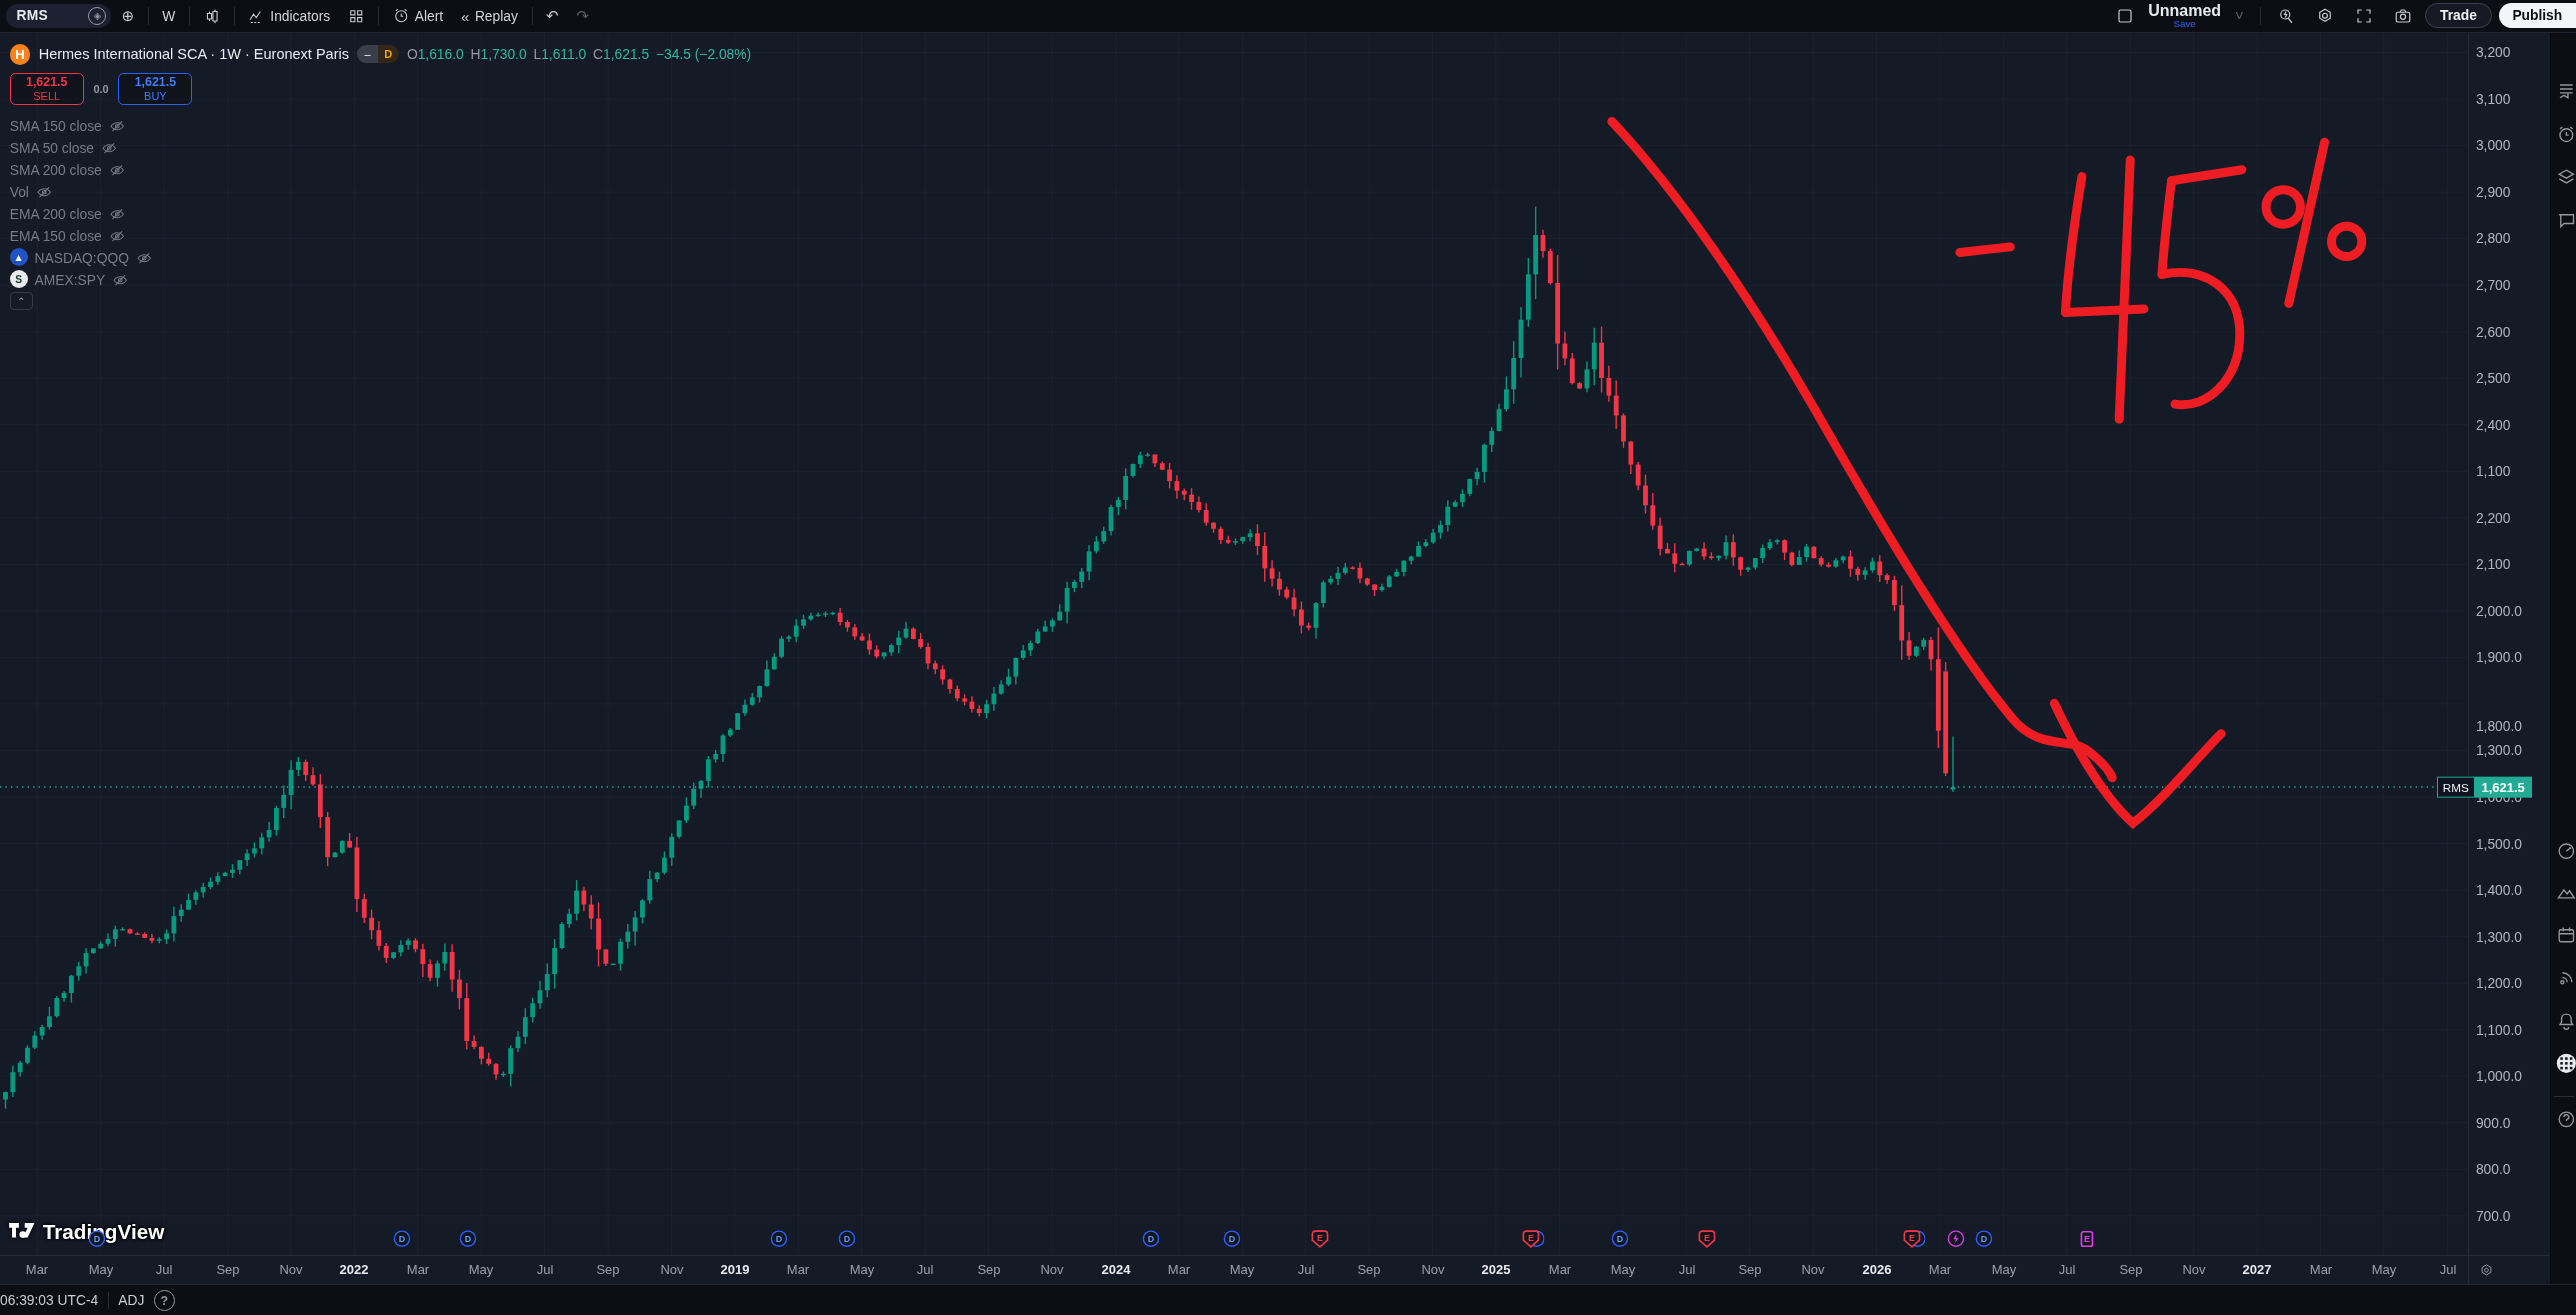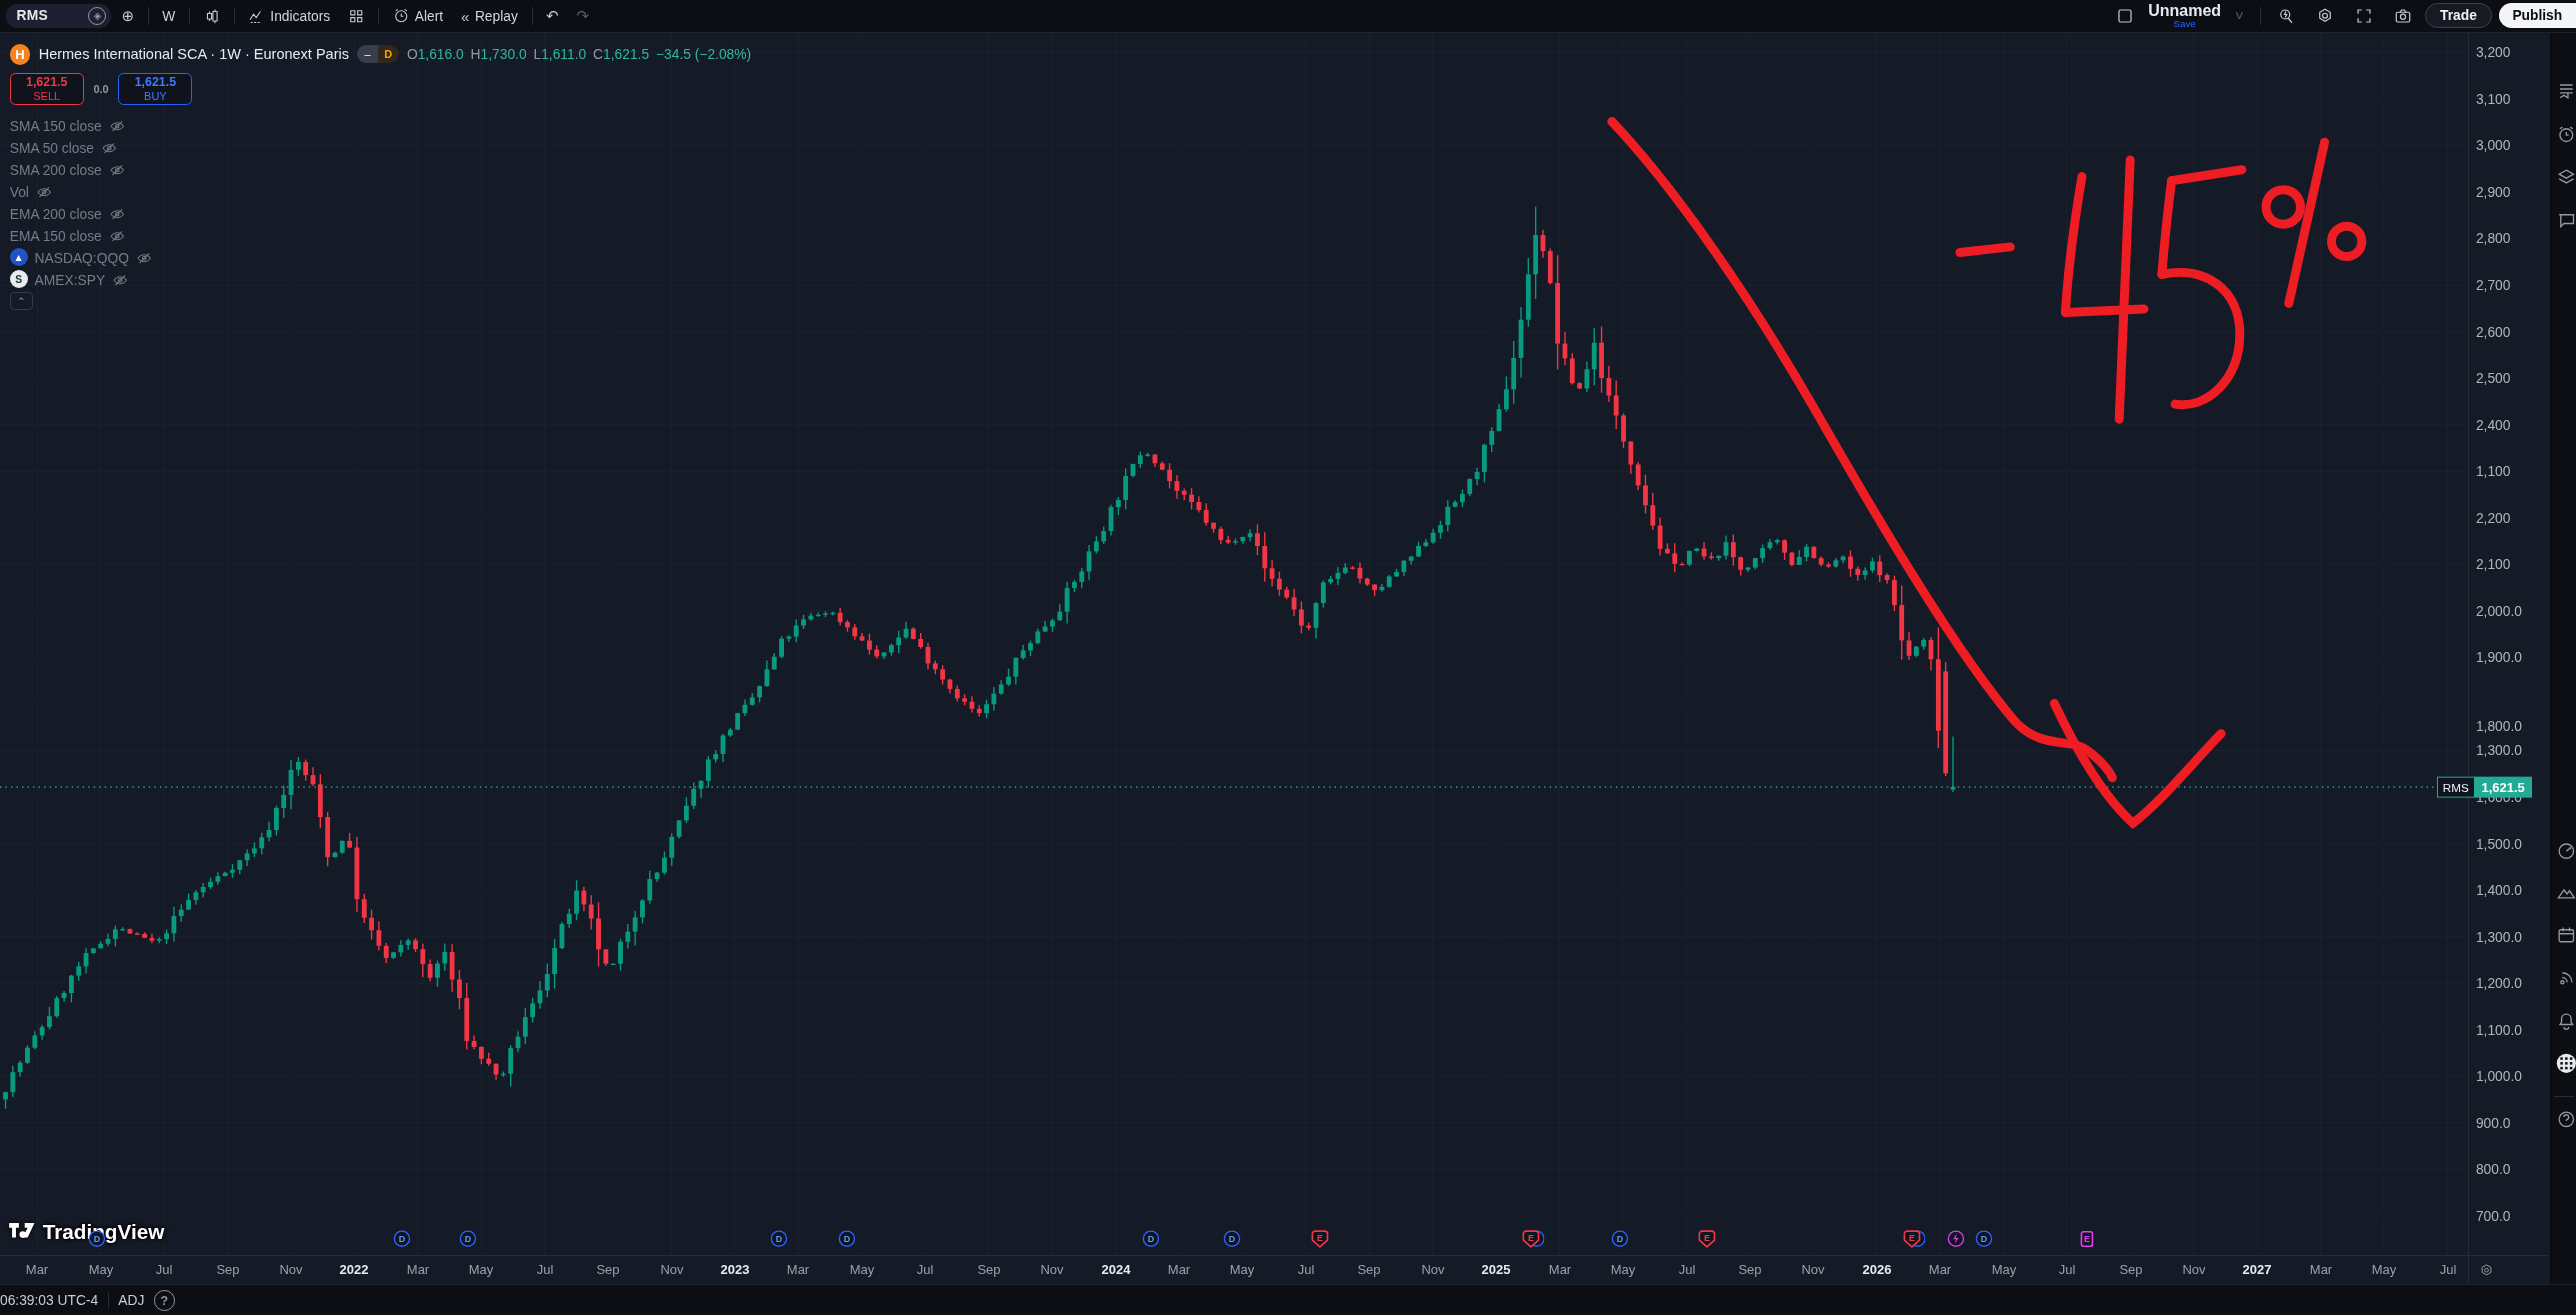--- a/index.html
+++ b/index.html
@@ -1023,21 +1023,21 @@
       <div class="taxis-label" style="left: 101px;">May</div>
       <div class="taxis-label" style="left: 164px;">Jul</div>
       <div class="taxis-label" style="left: 228px;">Sep</div>
       <div class="taxis-label" style="left: 291px;">Nov</div>
       <div class="taxis-label year" style="left: 354px;">2022</div>
       <div class="taxis-label" style="left: 418px;">Mar</div>
       <div class="taxis-label" style="left: 481px;">May</div>
       <div class="taxis-label" style="left: 545px;">Jul</div>
       <div class="taxis-label" style="left: 608px;">Sep</div>
       <div class="taxis-label" style="left: 672px;">Nov</div>
-      <div class="taxis-label year" style="left: 735px;">2023</div>
+      <div class="taxis-label year" style="left: 735px;">2019</div>
       <div class="taxis-label" style="left: 798px;">Mar</div>
       <div class="taxis-label" style="left: 862px;">May</div>
       <div class="taxis-label" style="left: 925px;">Jul</div>
       <div class="taxis-label" style="left: 989px;">Sep</div>
       <div class="taxis-label" style="left: 1052px;">Nov</div>
       <div class="taxis-label year" style="left: 1116px;">2024</div>
       <div class="taxis-label" style="left: 1179px;">Mar</div>
       <div class="taxis-label" style="left: 1242px;">May</div>
       <div class="taxis-label" style="left: 1306px;">Jul</div>
       <div class="taxis-label" style="left: 1369px;">Sep</div>

